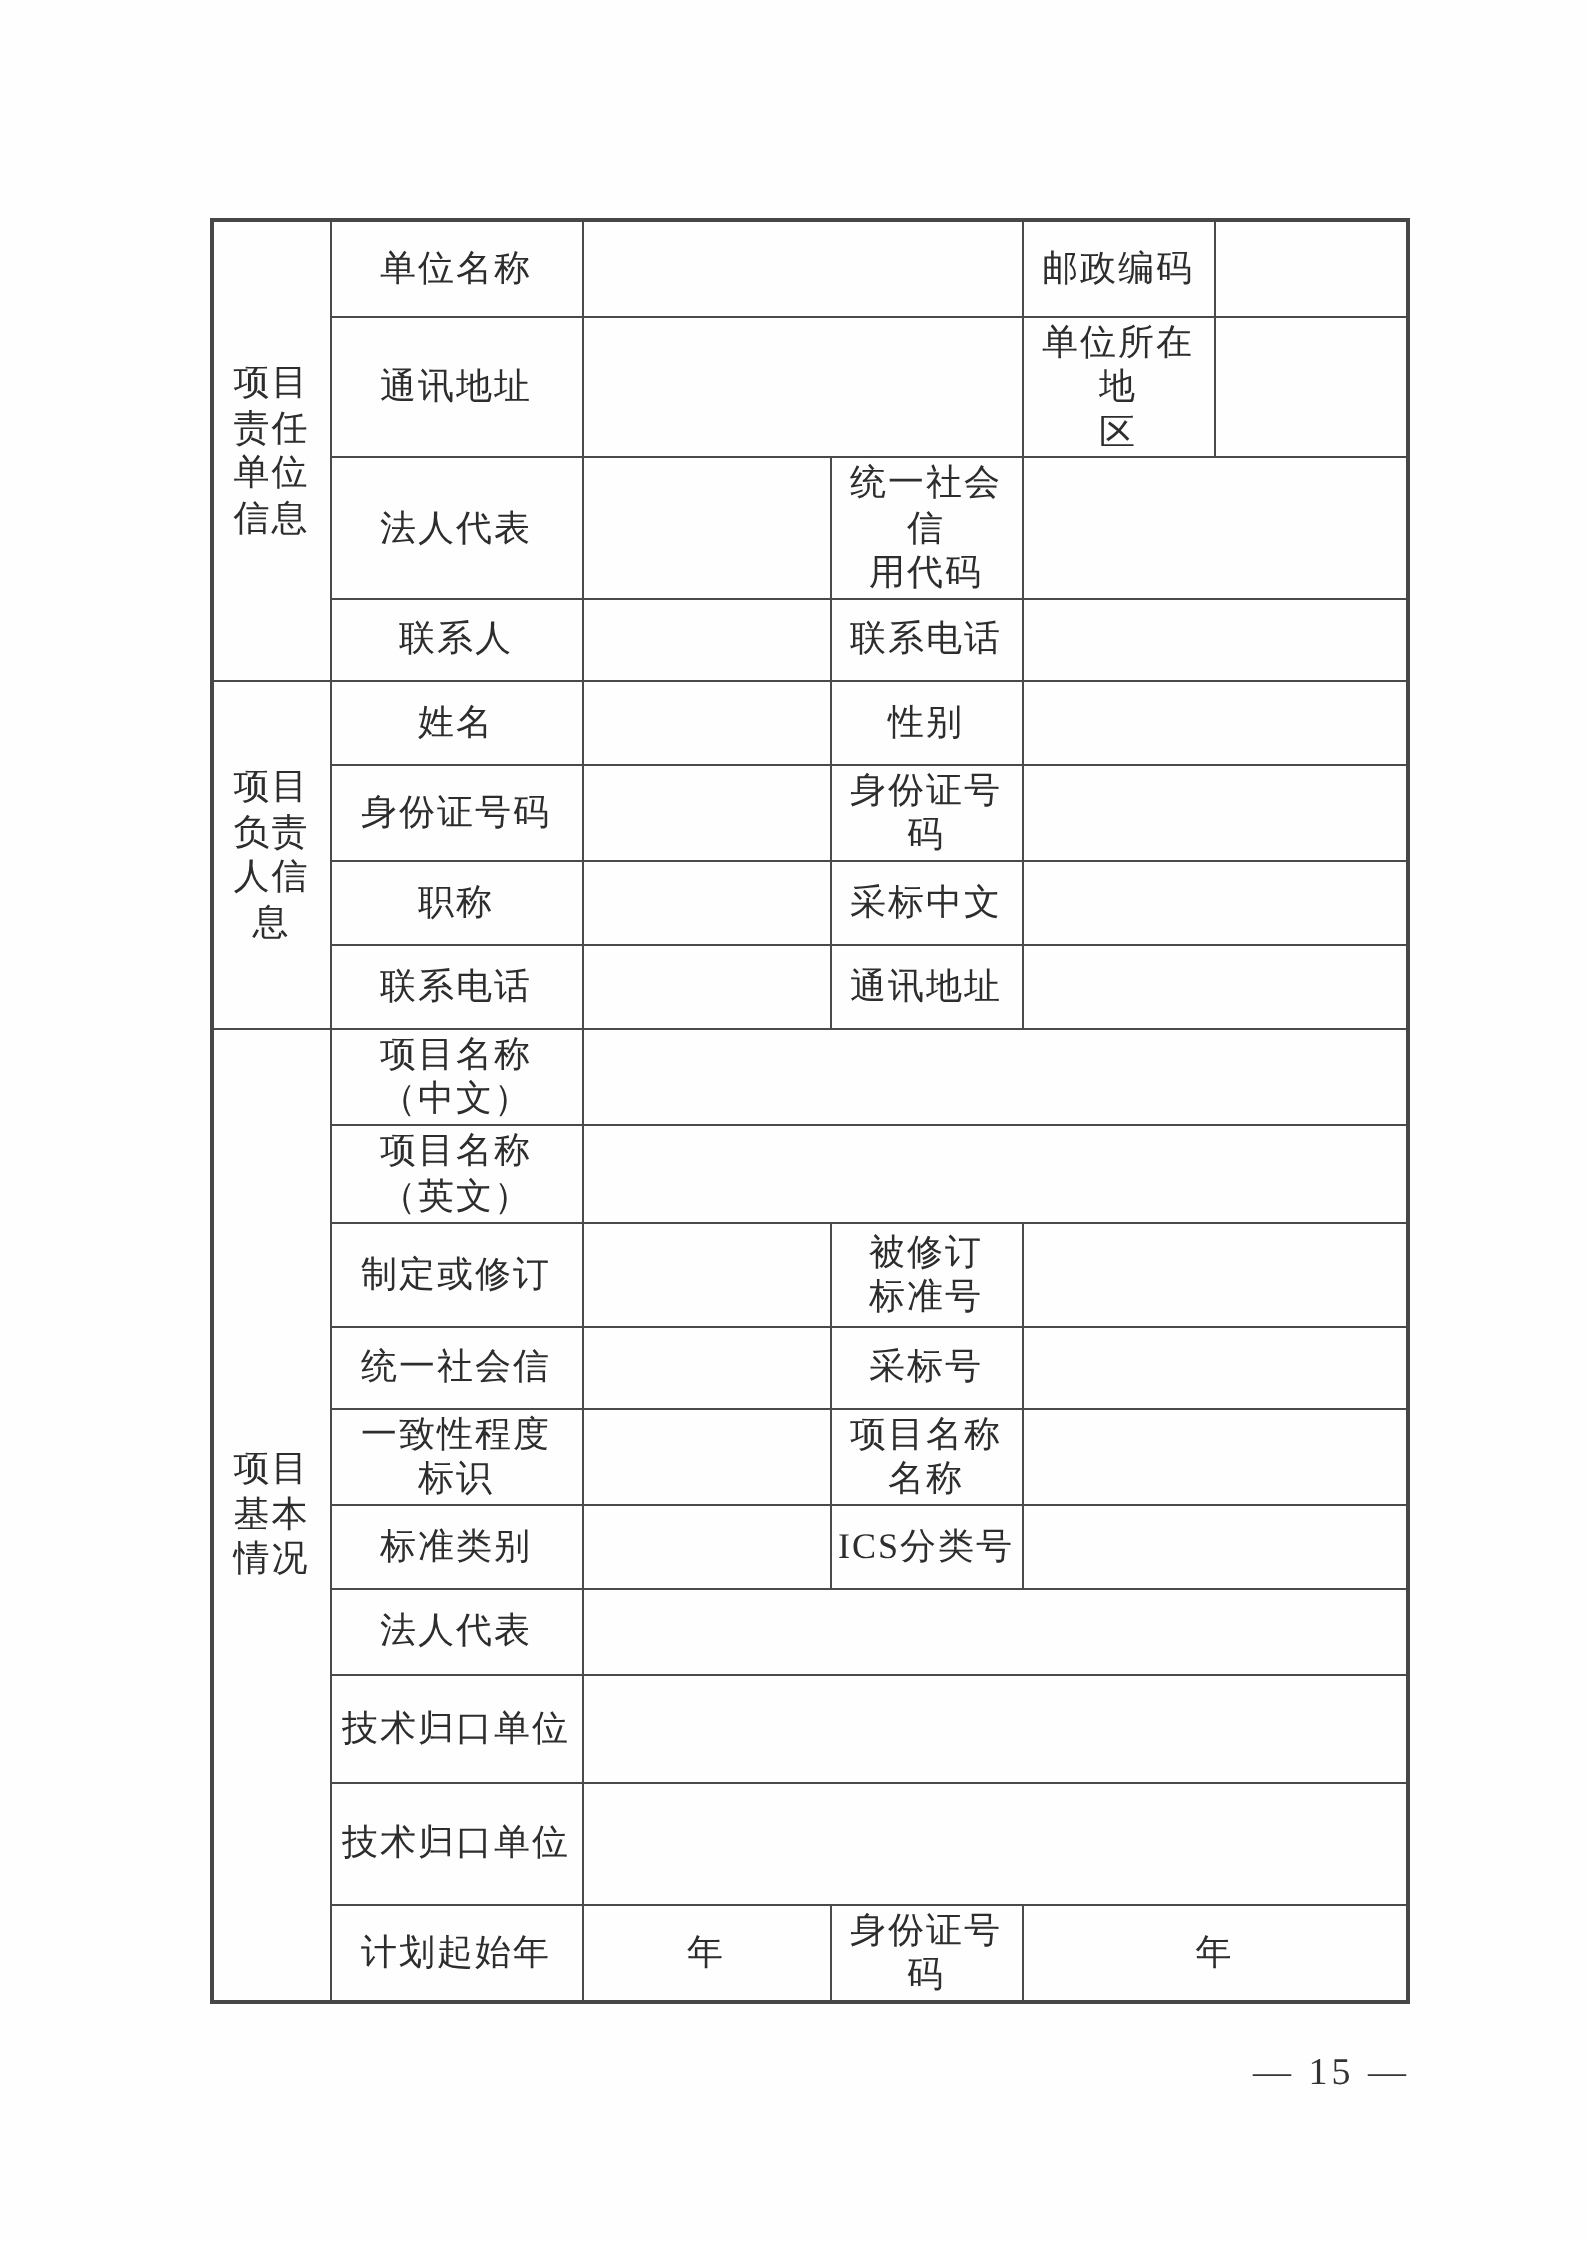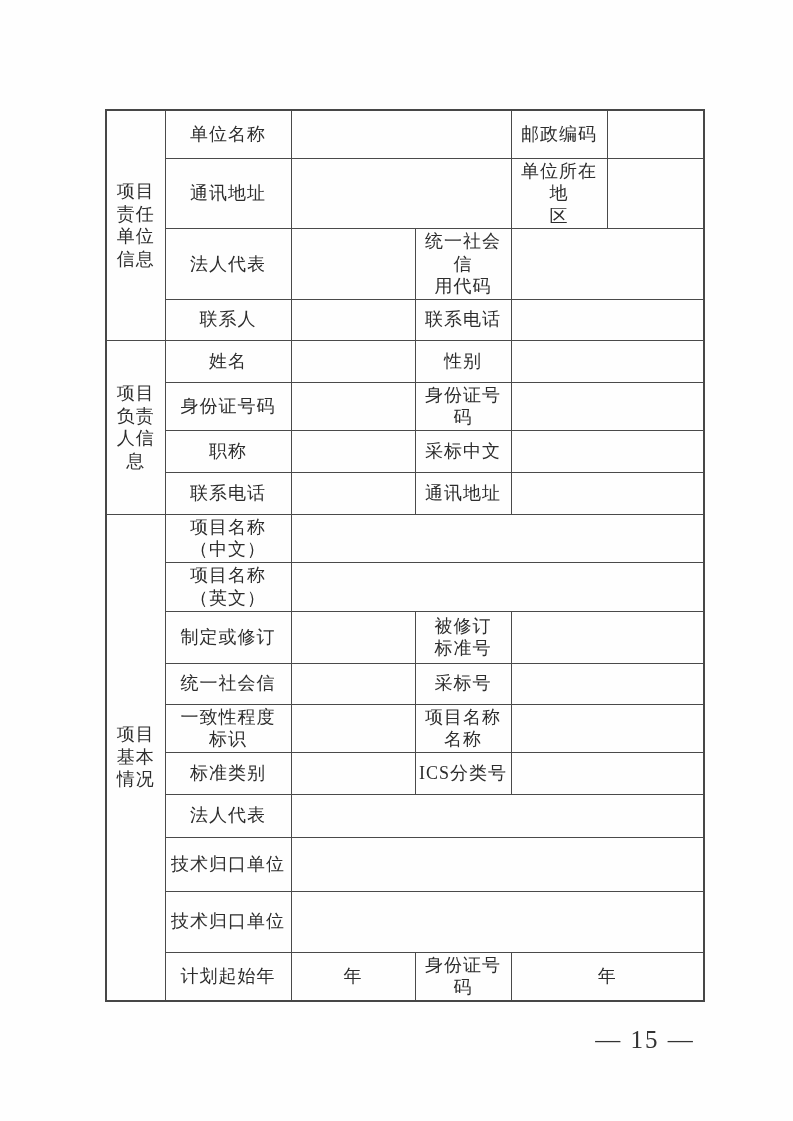--- a/index.html
+++ b/index.html
@@ -42,22 +42,22 @@
   td.tight {
     letter-spacing: 0;
     font-size: 17px;
   }
   td.blank { }
   .page-number {
     position: absolute;
     left: 585px;
     top: 1026px;
     width: 120px;
-    text-align: center;
-    font-size: 25px;
+    text-align: right;
+    font-size: 19px;
     letter-spacing: 2px;
     color: #333333;
   }
 </style>
 </head>
 <body>
 
 <div class="page">
 
   <table class="form-table">

